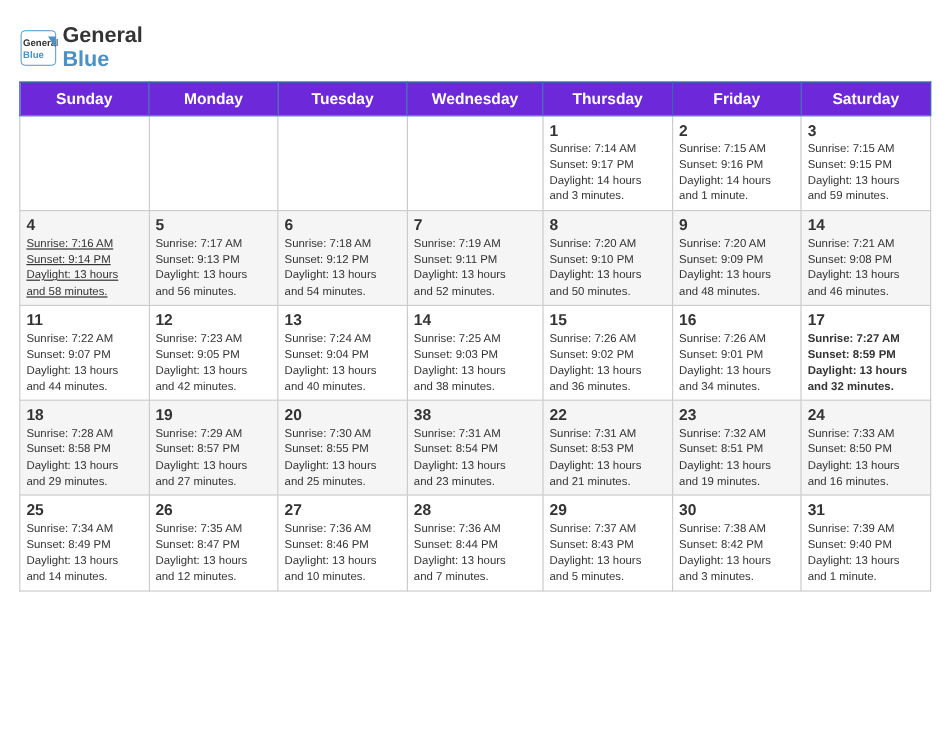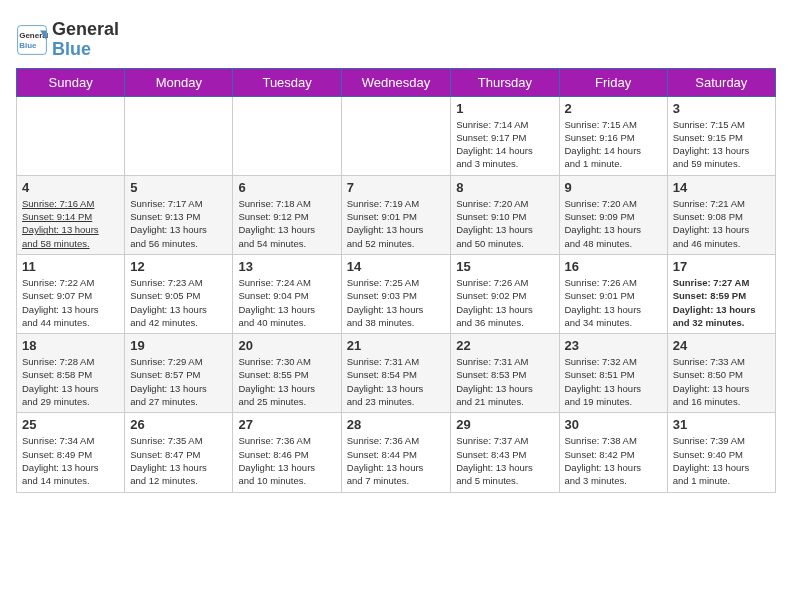--- a/index.html
+++ b/index.html
@@ -48,24 +48,24 @@
       font-size: 16px;
       color: #333;
       font-weight: normal;
     }
     .calendar {
       width: 100%;
       border-collapse: collapse;
       border: 1px solid #ccc;
     }
     .calendar th {
-      background-color: #a21caf;
+      background-color: #6d28d9;
       color: #fff;
       font-size: 13px;
-      font-weight: normal;
+      font-weight: bold;
       text-align: center;
       padding: 6px 20px;
       border: 1px solid #3a65b0;
     }
     .calendar td {
       vertical-align: top;
       padding: 4px 5px;
       border: 1px solid #ccc;
       font-size: 10px;
       color: #333;
@@ -172,21 +172,21 @@
         <td>
           <div class="day-number">6</div>
           <div class="day-info" style="white-space: pre-line;">Sunrise: 7:18 AM
 Sunset: 9:12 PM
 Daylight: 13 hours
 and 54 minutes.</div>
         </td>
         <td>
           <div class="day-number">7</div>
           <div class="day-info" style="white-space: pre-line;">Sunrise: 7:19 AM
-Sunset: 9:01 PM
+Sunset: 9:11 PM
 Daylight: 13 hours
 and 52 minutes.</div>
         </td>
         <td>
           <div class="day-number">8</div>
           <div class="day-info" style="white-space: pre-line;">Sunrise: 7:20 AM
 Sunset: 9:10 PM
 Daylight: 13 hours
 and 50 minutes.</div>
         </td>
@@ -272,21 +272,21 @@
 and 27 minutes.</div>
         </td>
         <td>
           <div class="day-number">20</div>
           <div class="day-info" style="white-space: pre-line;">Sunrise: 7:30 AM
 Sunset: 8:55 PM
 Daylight: 13 hours
 and 25 minutes.</div>
         </td>
         <td>
-          <div class="day-number">21</div>
+          <div class="day-number">38</div>
           <div class="day-info" style="white-space: pre-line;">Sunrise: 7:31 AM
 Sunset: 8:54 PM
 Daylight: 13 hours
 and 23 minutes.</div>
         </td>
         <td>
           <div class="day-number">22</div>
           <div class="day-info" style="white-space: pre-line;">Sunrise: 7:31 AM
 Sunset: 8:53 PM
 Daylight: 13 hours

